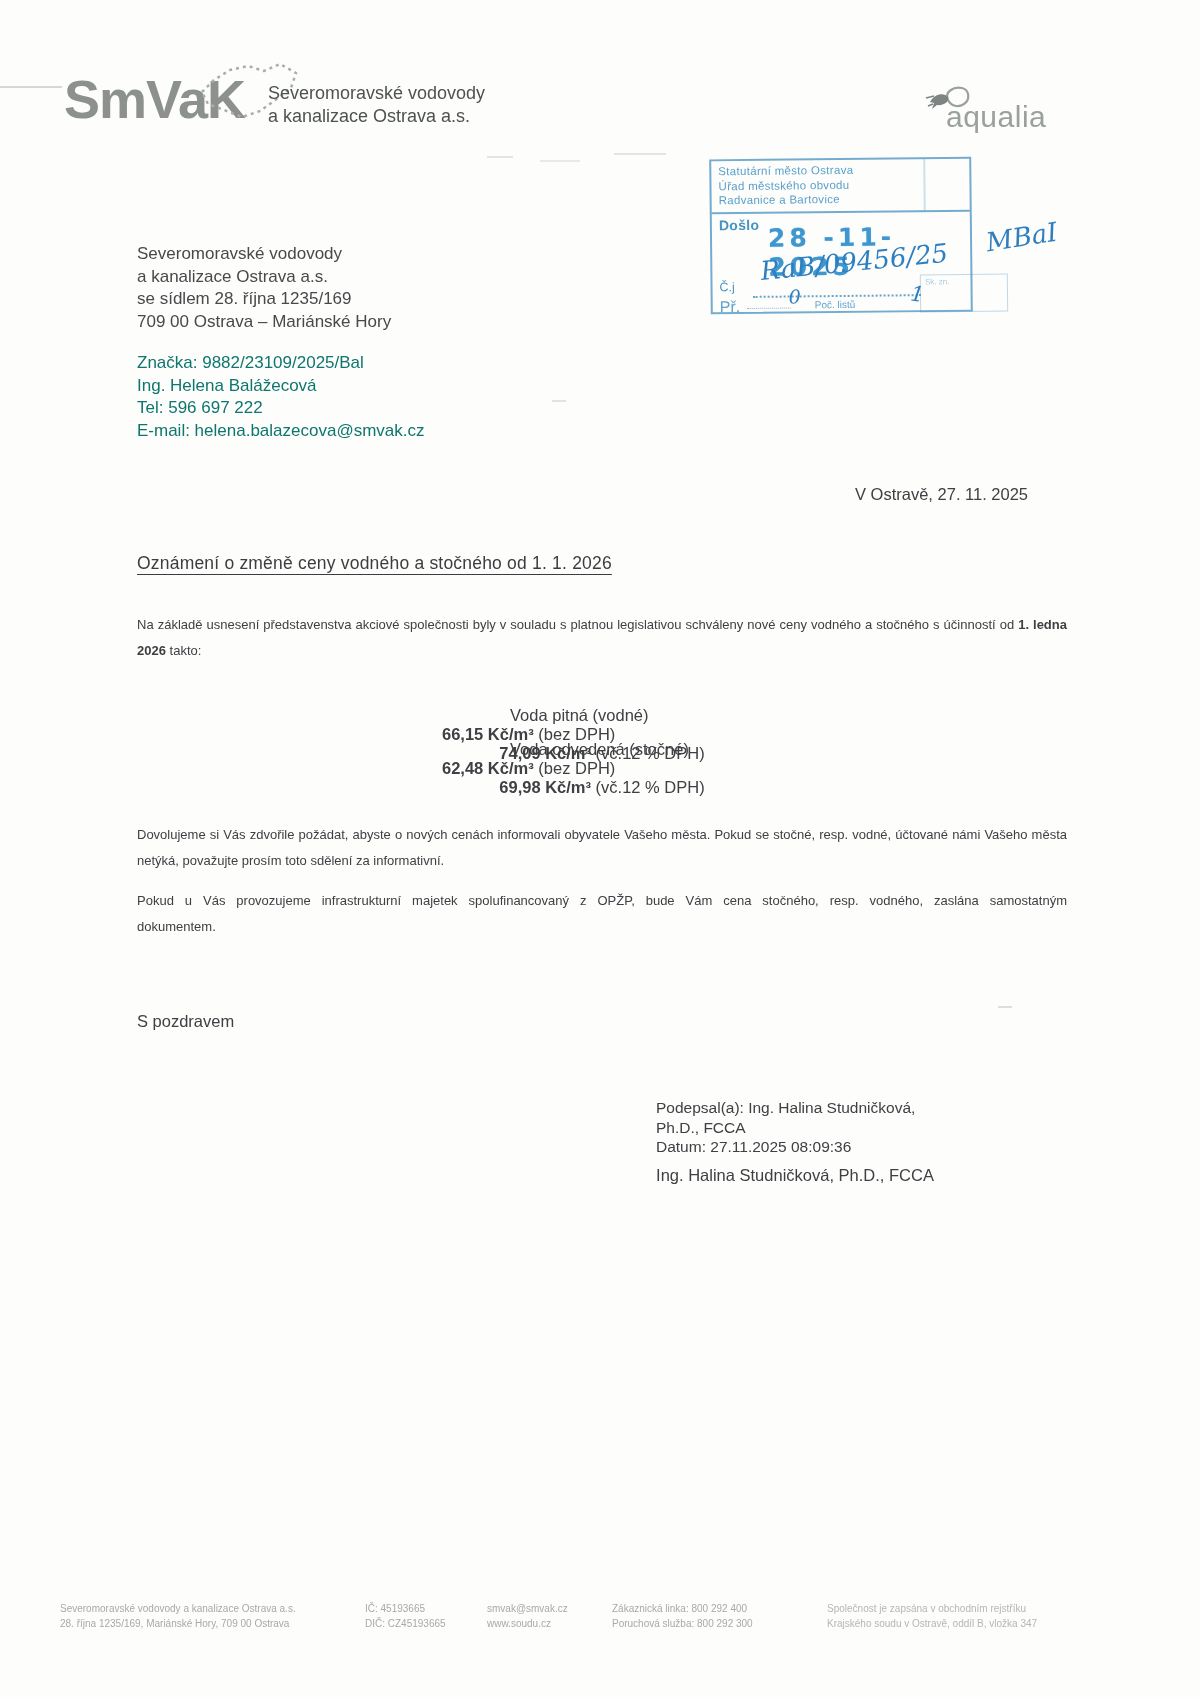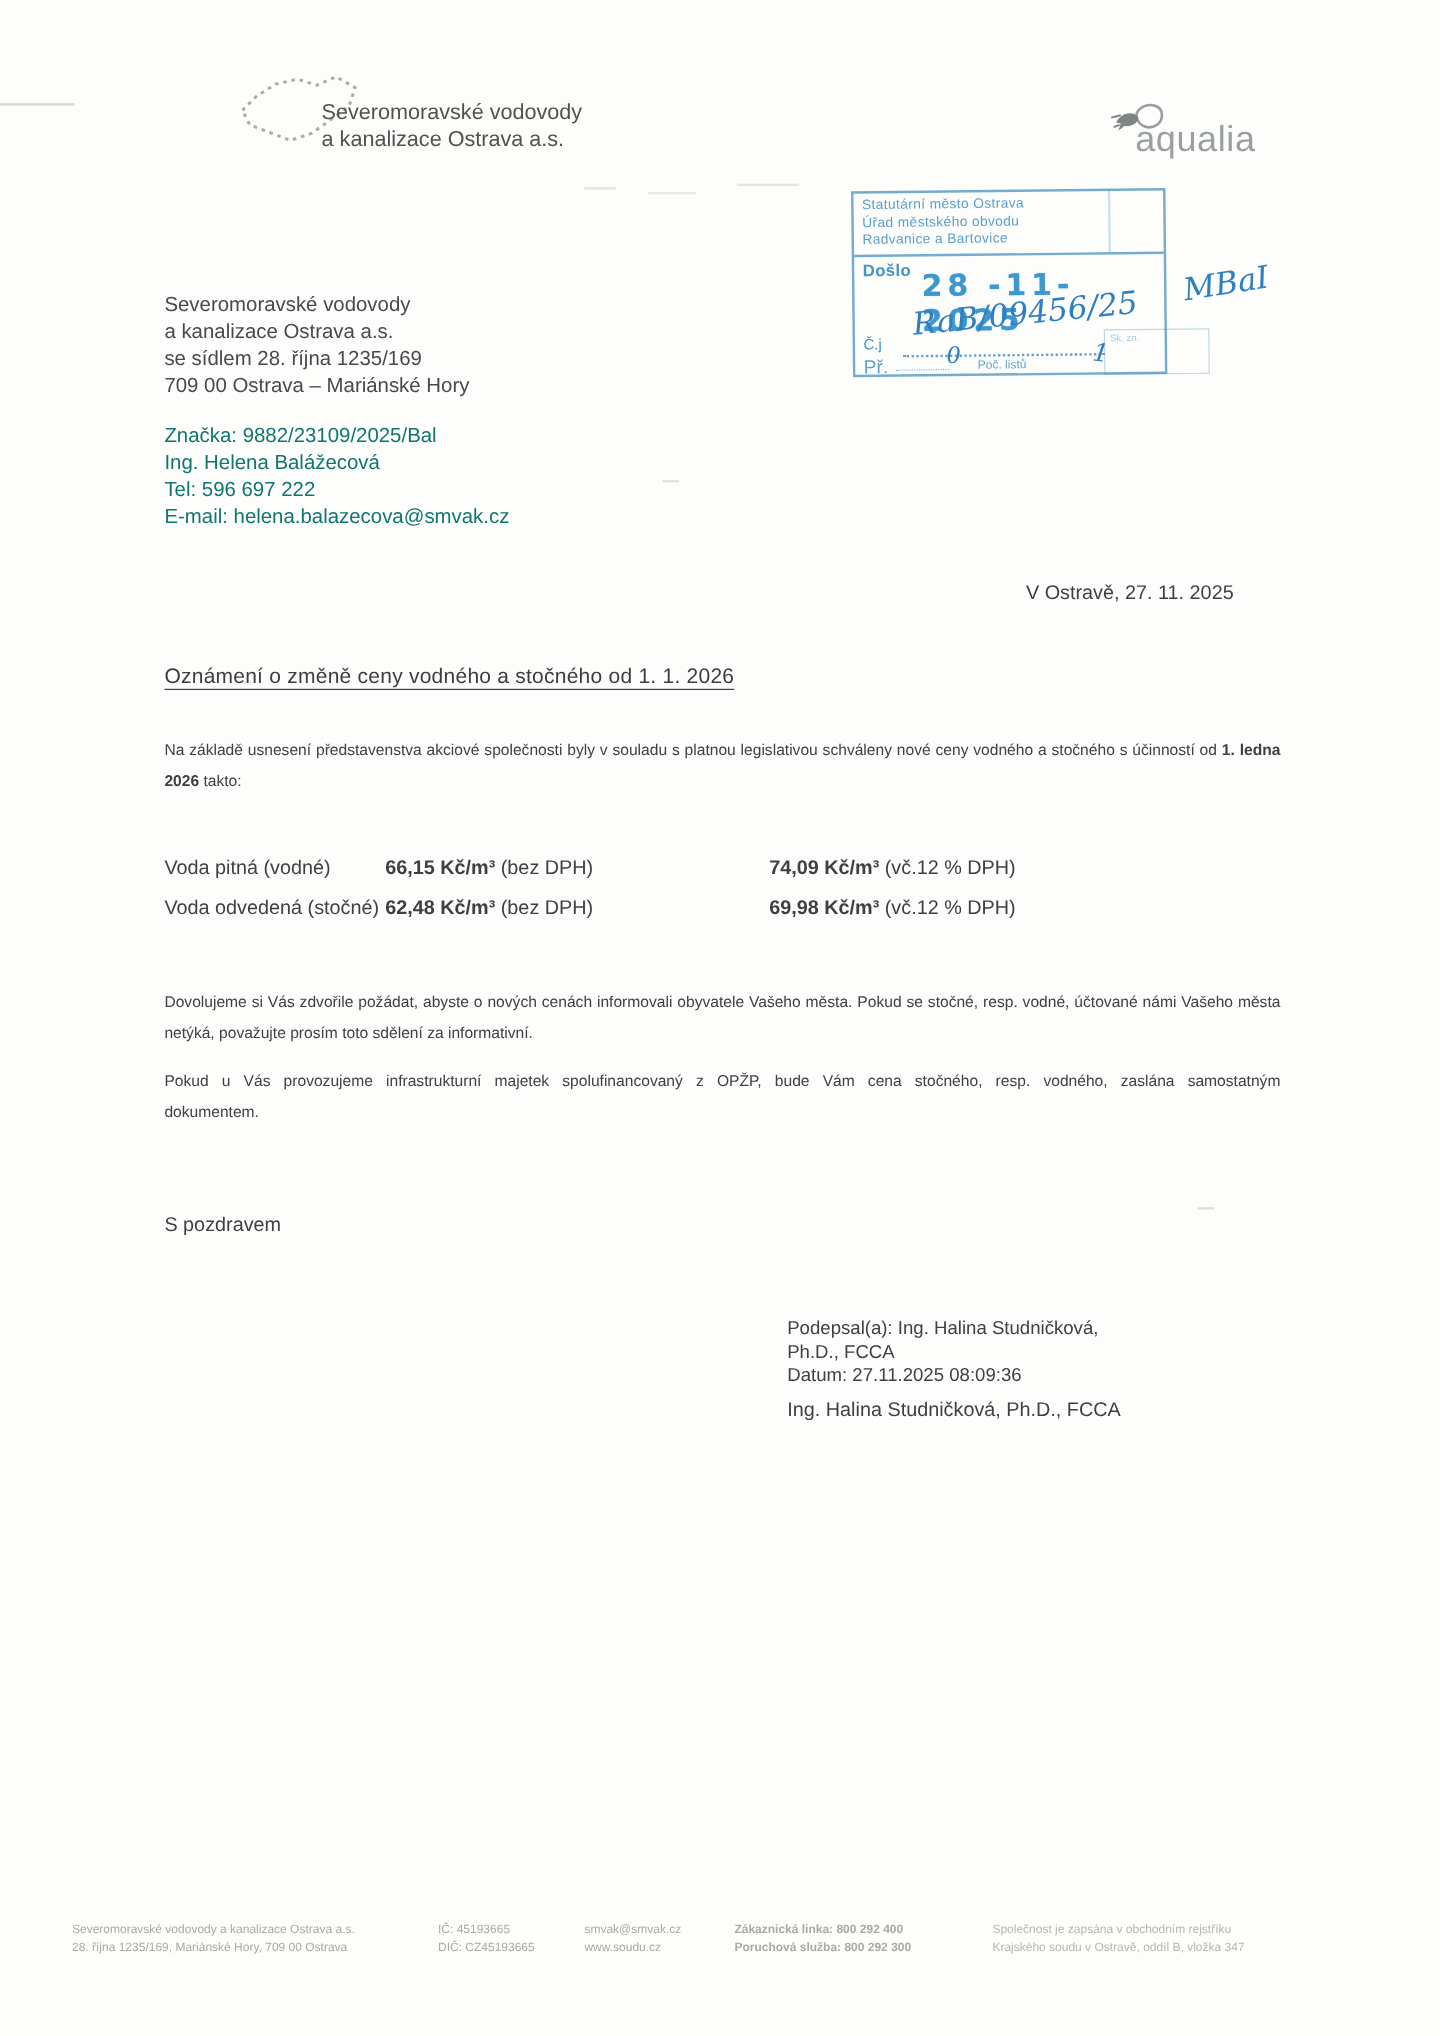--- a/index.html
+++ b/index.html
@@ -79,51 +79,52 @@
   .subject{
     position:absolute;left:137px;top:553px;
     font-size:17.5px;letter-spacing:.2px;color:#3b3d3f;
     text-decoration:underline;text-underline-offset:5px;
   }
   .para{position:absolute;left:137px;width:930px;font-size:13px;line-height:26px;text-align:justify;}
   .p1{top:612px;}
   .p2{top:822px;}
   .p3{top:888px;word-spacing:3px;}
   .prices{position:absolute;left:137px;top:706px;width:930px;font-size:16.5px;}
-  .price-row{display:flex;height:34px;align-items:center;}
+  .price-row{display:flex;height:34px;align-items:center;flex-direction:column;}
   .price-label{width:184px;}
   .price-net{width:320px;}
   .price-gross{flex:1;}
   .bold{font-weight:bold;}
   .closing{position:absolute;left:137px;top:1012px;font-size:16.5px;}
   .sig-digital{position:absolute;left:656px;top:1098px;font-size:15.5px;line-height:19.5px;}
   .sig-name-block{position:absolute;left:625px;top:1163px;width:340px;text-align:center;font-size:16.5px;line-height:25px;}
   
   .footer{
     position:absolute;left:60px;top:1602px;width:1095px;
     display:flex;font-size:10px;line-height:14.5px;color:#a8aaa4;
   }
   .fc1{width:305px;}
   .fc2{width:122px;}
   .fc3{width:125px;}
-  .fc4{width:215px;font-weight:bold;}
+  .fc4{width:215px;}
   .fc5{flex:1;color:#b5b7b1;}
 </style>
 </head>
 <body>
 
 <div class="page">
 
   <div class="artifact a1"></div>
   <div class="artifact a2"></div>
   <div class="artifact a3"></div>
   <div class="artifact a4"></div>
   <div class="artifact a5"></div>
   <div class="artifact a6"></div>
 
+  <div class="brand-logo">SmVaK</div>
   <svg class="map-outline" viewBox="0 0 116 76">
     <path d="M10 36 L22 24 L38 14 L56 10 L72 15 L88 8 L104 17 L99 32 L86 42 L68 55 L50 61 L32 54 L16 48 Z" fill="none" stroke="#a9aeaa" stroke-width="2.5" stroke-dasharray="3 4" stroke-linejoin="round"></path>
   </svg>
   <div class="company-name">
     <div>Severomoravské vodovody</div>
     <div>a kanalizace Ostrava a.s.</div>
   </div>
   <div class="aqualia">
     <svg class="aqualia-icon" width="52" height="30" viewBox="0 0 52 30">
       <path d="M24 16 C20 8 30 2 38 4 C46 6 46 16 40 20 C34 24 27 22 24 16 Z" fill="none" stroke="#9aa09e" stroke-width="2.2"></path>

